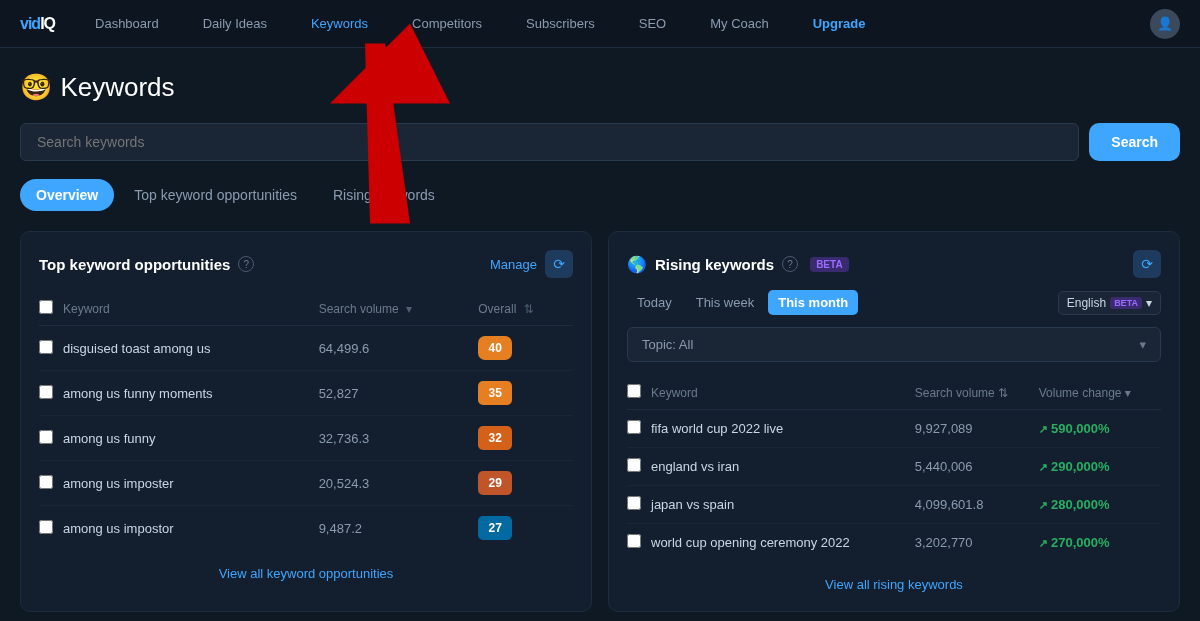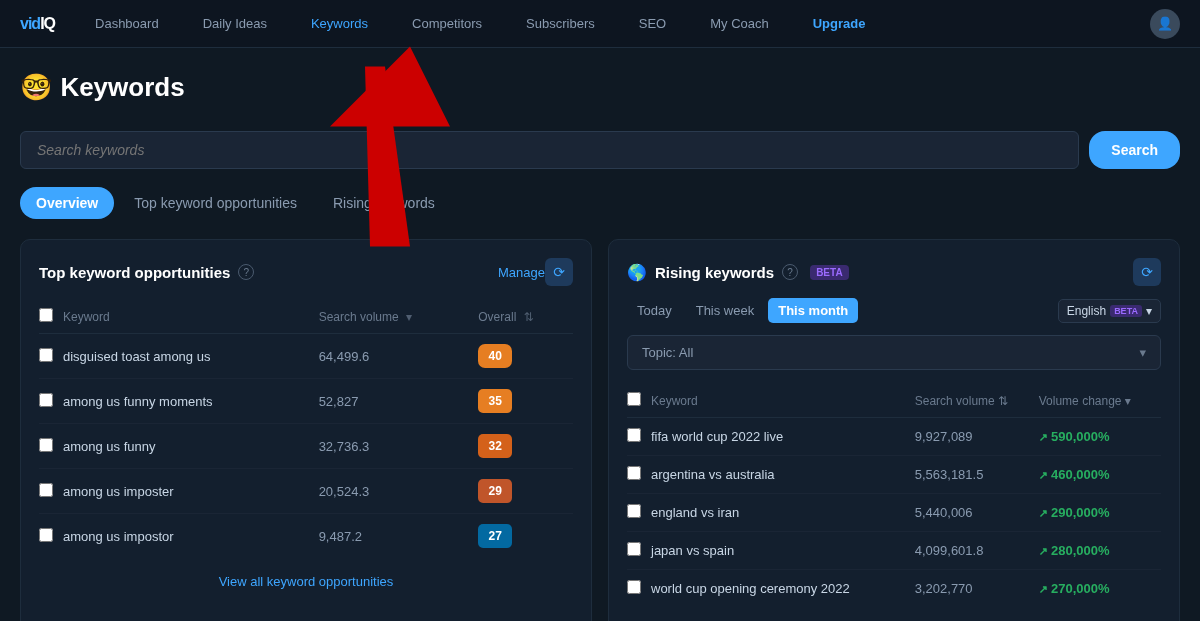--- a/index.html
+++ b/index.html
@@ -55,48 +55,47 @@
       color: #c0cad5;
       cursor: pointer;
     }
 
     
     .page-content {
       padding: 24px 20px 16px;
     }
     .page-title {
       font-size: 26px;
-      font-weight: 700;
+      font-weight: 400;
       color: #fff;
-      margin-bottom: 28px;
+      margin-bottom: 20px;
     }
     .page-title .emoji { margin-right: 8px; }
 
     
     .search-bar {
       display: flex;
       gap: 10px;
       margin-bottom: 18px;
     }
     .search-input {
       flex: 1;
       background: #1a2535;
       border: 1px solid #2a3a4e;
       border-radius: 6px;
       padding: 10px 16px;
       color: #8a9bb0;
       font-size: 14px;
       outline: none;
-      font-style: italic;
     }
     .search-button {
       background: #3ea6ff;
       color: #fff;
       border: none;
-      border-radius: 16px;
+      border-radius: 10px;
       padding: 4px 22px;
       font-size: 14px;
       font-weight: 600;
       cursor: pointer;
     }
 
     
     .page-tabs {
       display: flex;
       gap: 4px;
@@ -152,21 +151,21 @@
       border-radius: 50%;
       border: 1px solid #4a5a6e;
       display: flex; align-items: center; justify-content: center;
       font-size: 10px;
       color: #6a7a8e;
       cursor: pointer;
     }
     .panel-actions {
       display: flex;
       align-items: center;
-      gap: 0;
+      gap: 8px;
       text-align: center;
     }
     .manage-link {
       color: #3ea6ff;
       font-size: 13px;
       cursor: pointer;
       text-decoration: none;
     }
     .icon-btn {
       width: 28px; height: 28px;
@@ -531,30 +530,20 @@
     <td>fifa world cup 2022 live</td>
     <td style="color:#8a9bb0">9,927,089</td>
     <td>
       <span class="vol-change">590,000%</span>
     </td>
   </tr>
             <tr>
     <td class="cb-col">
       <input type="checkbox" class="kw-checkbox" style="">
     </td>
-    <td>argentina vs australia</td>
-    <td style="color:#8a9bb0">5,563,181.5</td>
-    <td>
-      <span class="vol-change">460,000%</span>
-    </td>
-  </tr>
-            <tr>
-    <td class="cb-col">
-      <input type="checkbox" class="kw-checkbox" style="">
-    </td>
     <td>england vs iran</td>
     <td style="color:#8a9bb0">5,440,006</td>
     <td>
       <span class="vol-change">290,000%</span>
     </td>
   </tr>
             <tr>
     <td class="cb-col">
       <input type="checkbox" class="kw-checkbox" style="">
     </td>

